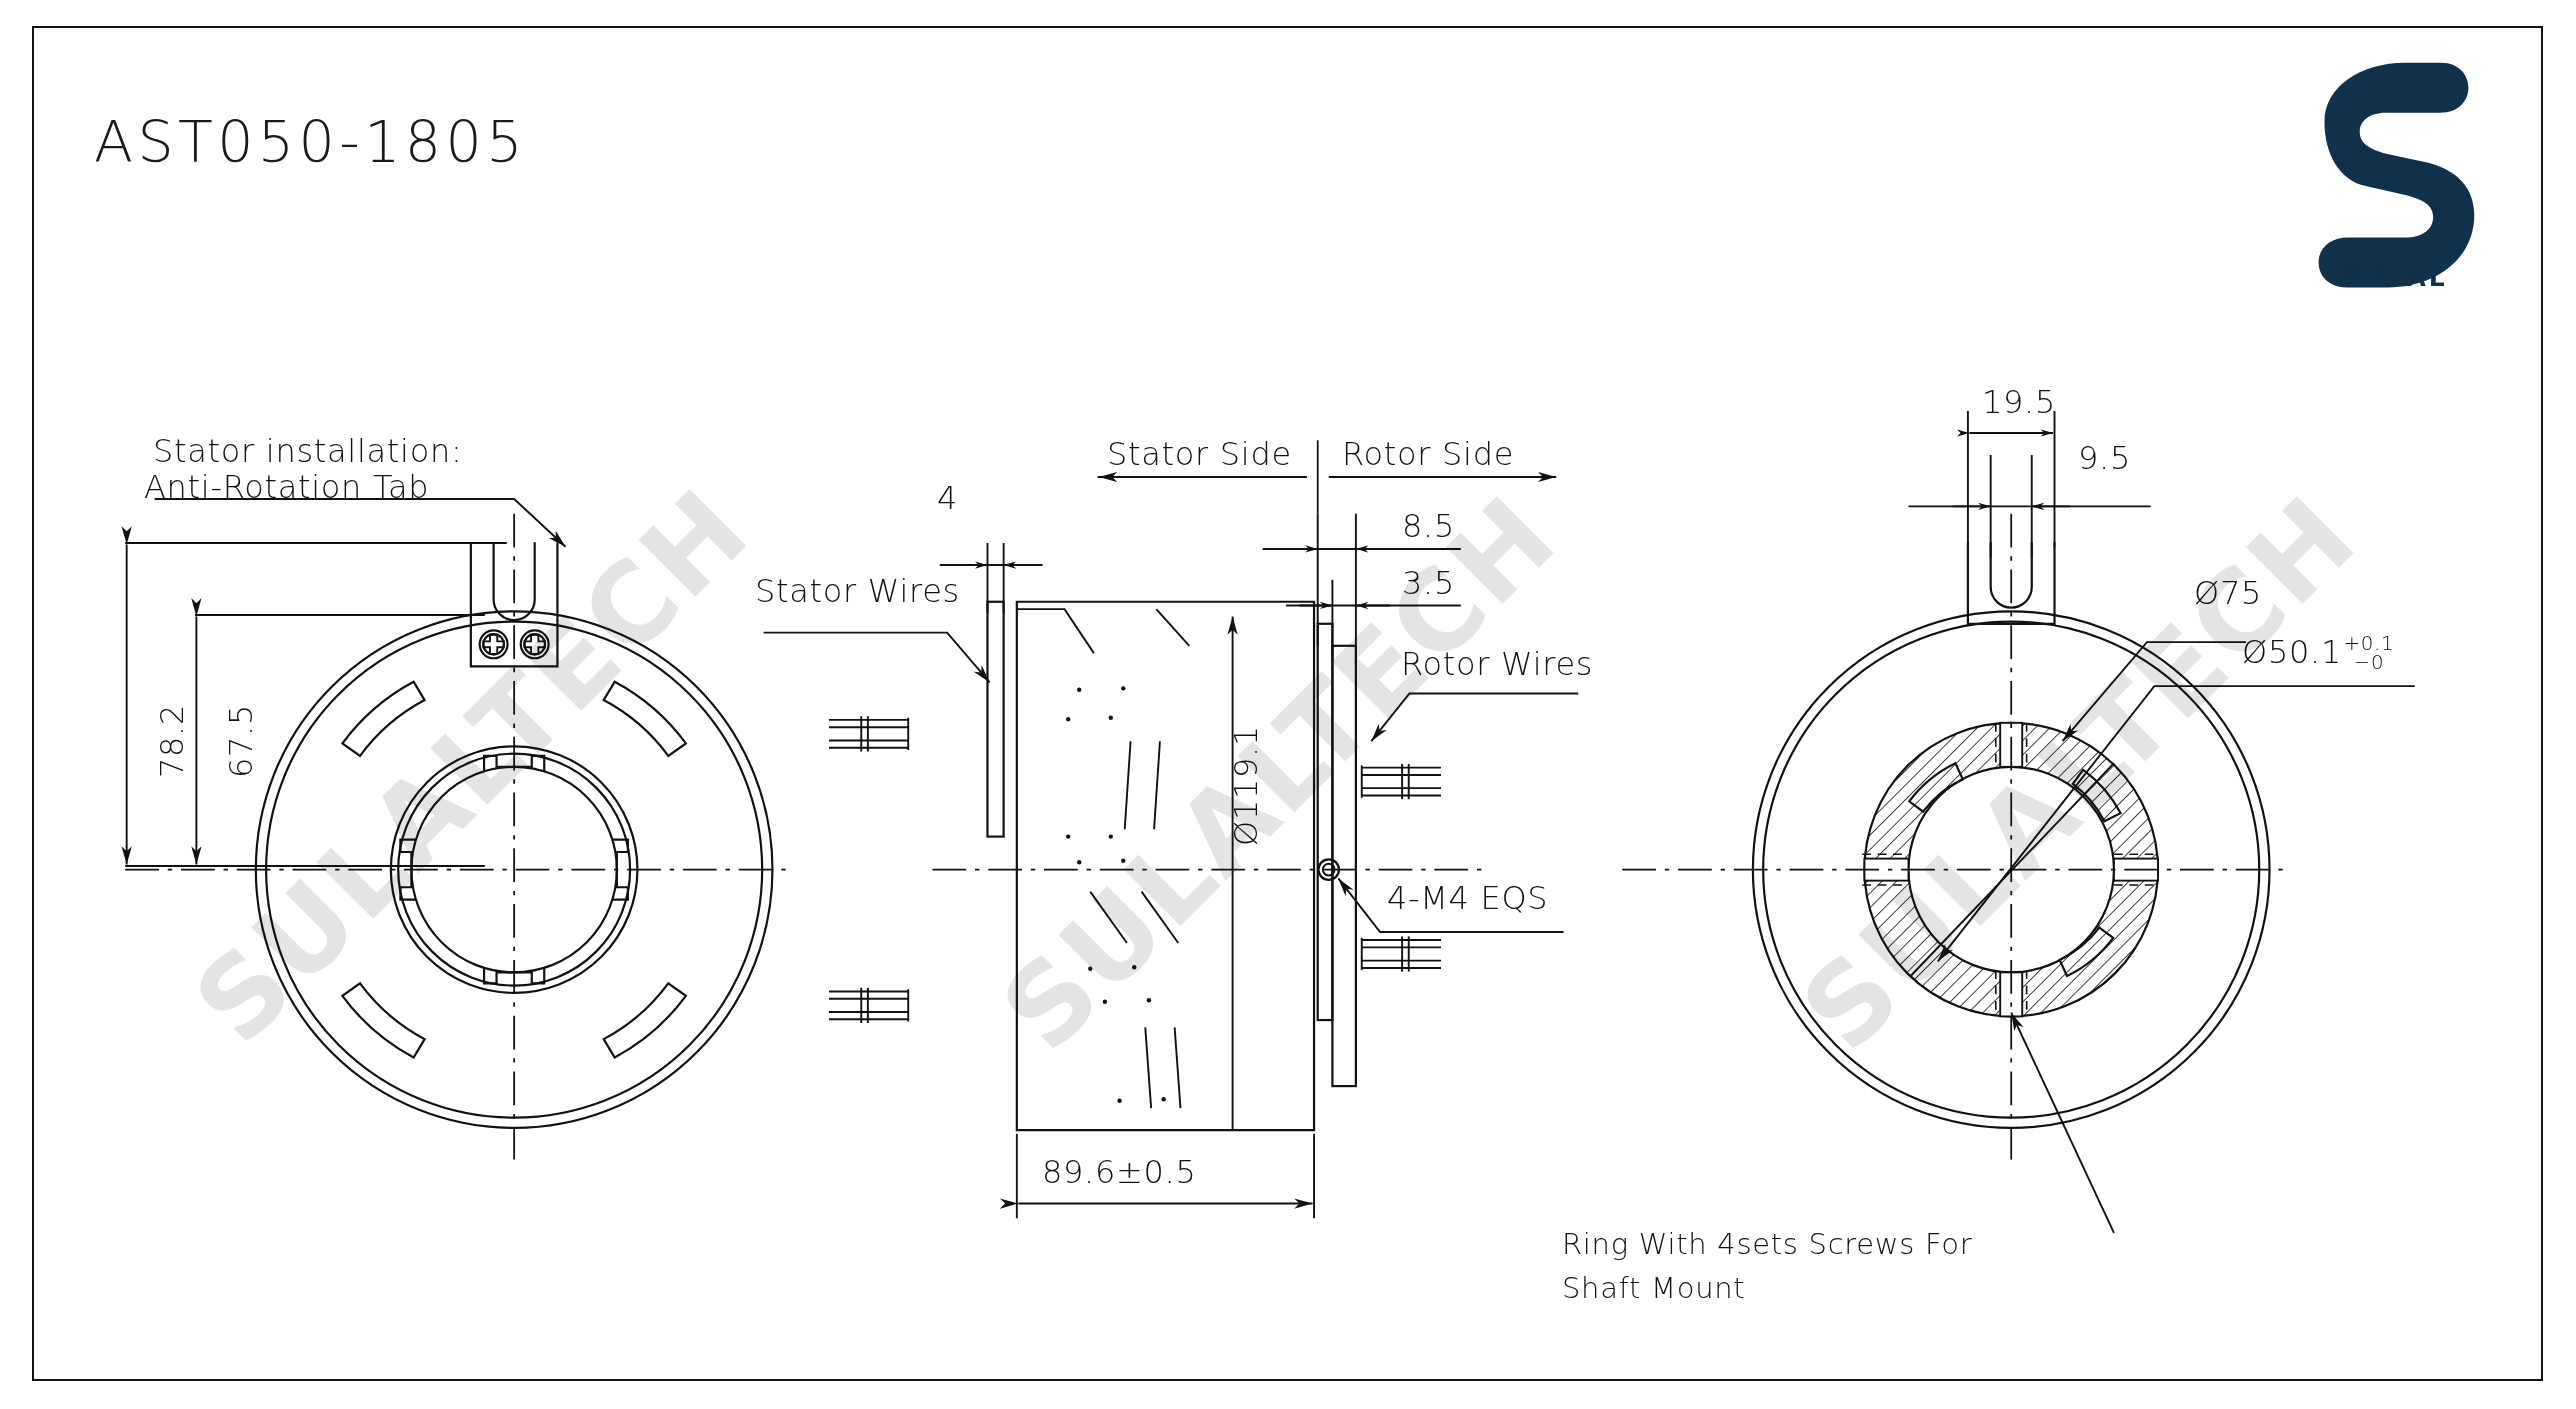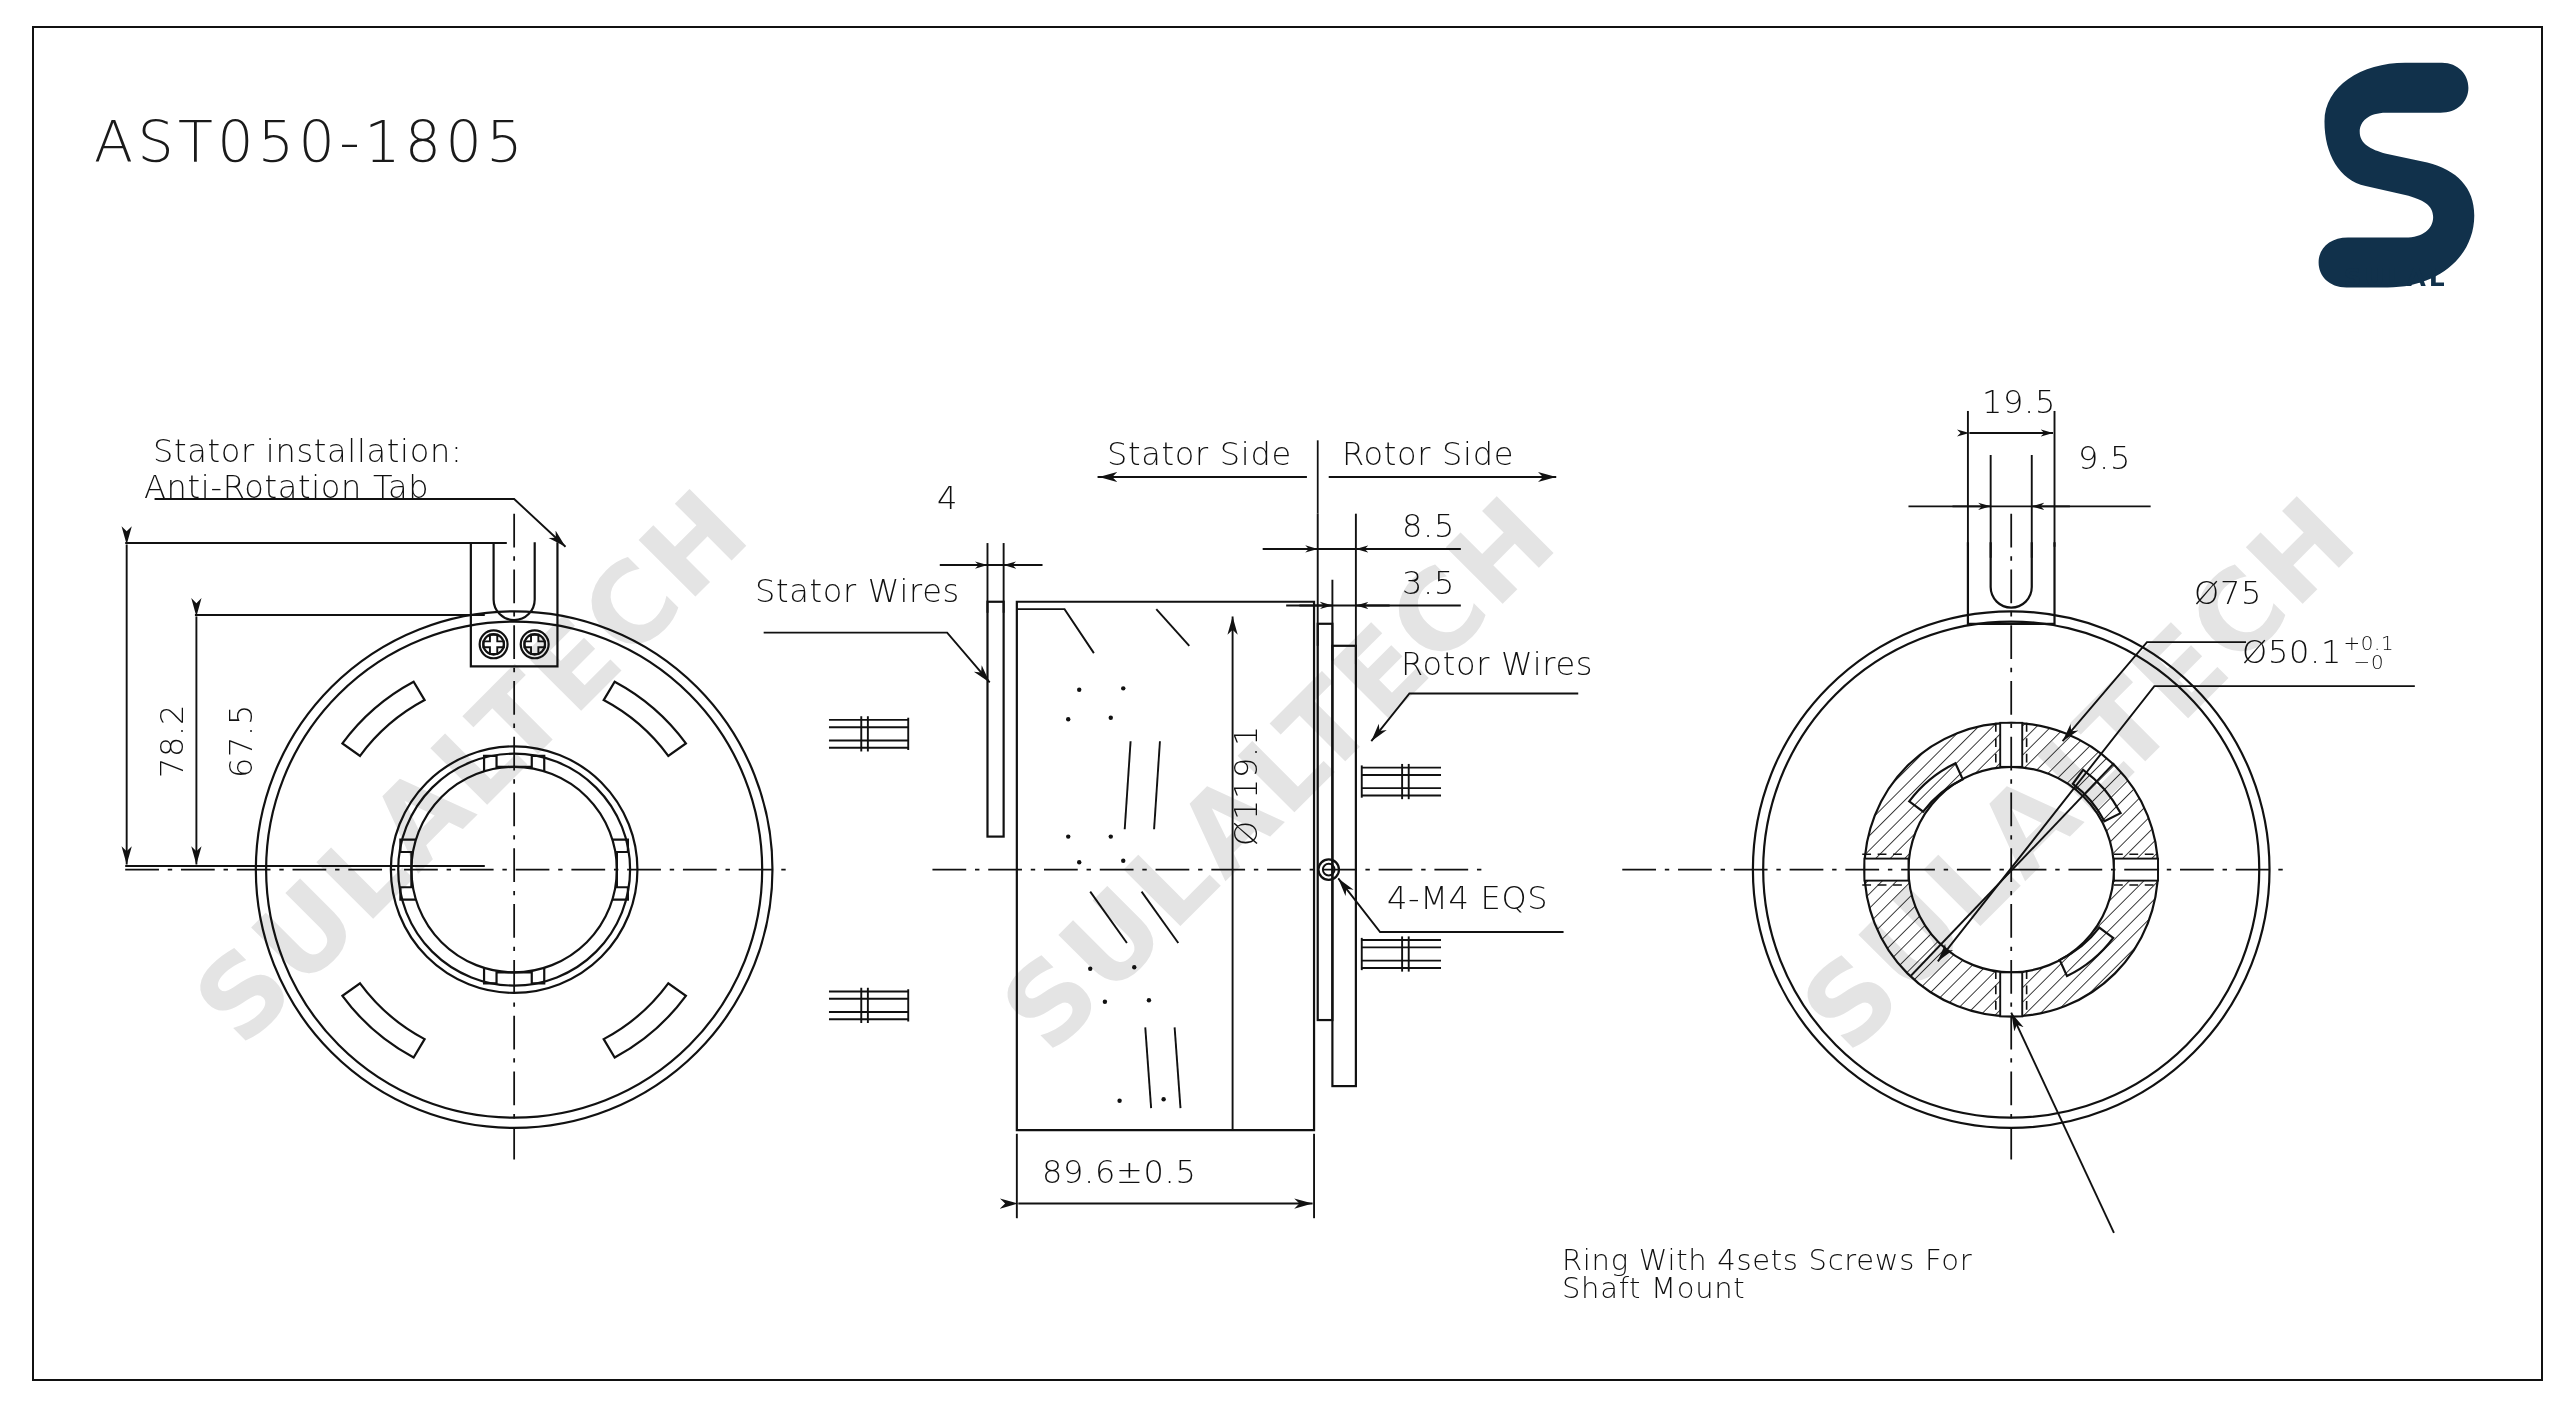--- a/index.html
+++ b/index.html
@@ -341,17 +341,17 @@
 
   <div class="lbl" style="left:2194px;top:574px;">Ø75</div>
 
   <div class="lbl" style="left:2242px;top:633px;">
     <span>Ø50.1</span><span class="tol">
       <span>+0.1</span>
       <span>−0</span>
     </span>
   </div>
 
-  <div class="lbl sm" style="left:1562px;top:1227px;margin-top:16px;">Ring With 4sets Screws For</div>
+  <div class="lbl sm" style="left:1562px;top:1227px;">Ring With 4sets Screws For</div>
   <div class="lbl sm" style="left:1562px;top:1271px;">Shaft Mount</div>
 
 </div>
 
 
 </body></html>

